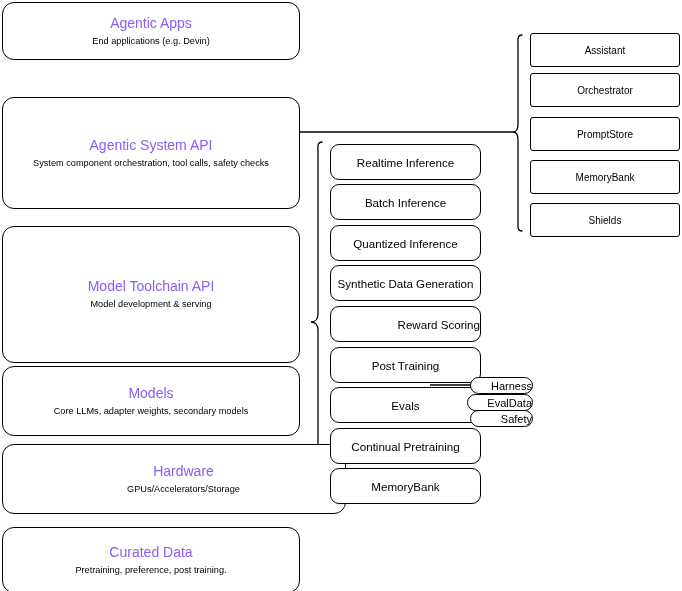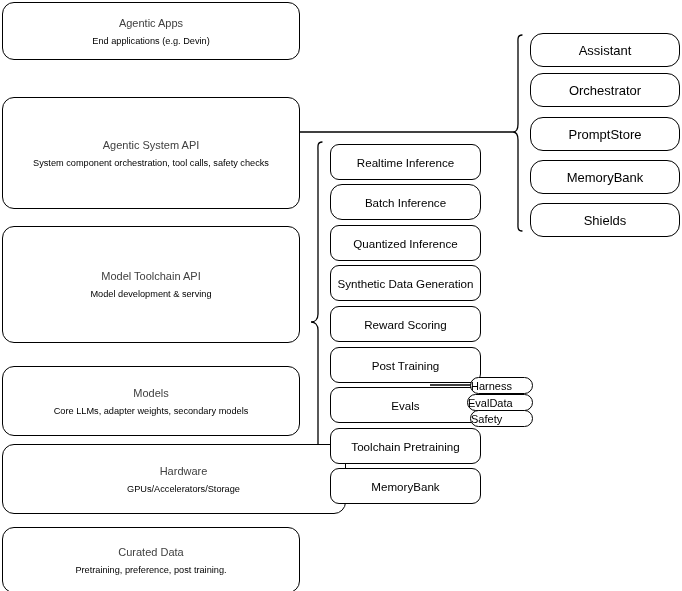--- a/index.html
+++ b/index.html
@@ -27,54 +27,54 @@
     border-radius: 12px;
     background: #ffffff;
     display: flex;
     flex-direction: column;
     align-items: center;
     justify-content: center;
     text-align: center;
     color: #000000;
   }
   .layer-title {
-    font-size: 11px;
+    font-size: 14px;
     line-height: 17px;
-    color: #404040;
+    color: #8b5cf6;
   }
   .layer-sub {
     font-size: 9.2px;
     line-height: 13px;
     color: #000000;
     margin-top: 3px;
   }
   .mid-box {
     left: 330px;
     width: 151px;
     height: 36px;
     border-radius: 9px;
     font-size: 11.6px;
   }
   .right-box {
     left: 530px;
     width: 150px;
     height: 34px;
-    border-radius: 13px;
-    font-size: 13px;
+    border-radius: 3px;
+    font-size: 10px;
   }
   .pill {
     position: absolute;
     box-sizing: border-box;
     border: 1.3px solid #000000;
     border-radius: 11px;
     background: #ffffff;
     height: 17px;
     display: flex;
     align-items: center;
-    justify-content: flex-start;
+    justify-content: flex-end;
     font-size: 11px;
     color: #000000;
     z-index: 5;
   }
   svg.wires {
     position: absolute;
     left: 0; top: 0;
     width: 682px;
     height: 591px;
     pointer-events: none;
@@ -100,21 +100,21 @@
   <div class="box" style="left:2px; top:2px; width:298px; height:58px;">
     <div class="layer-title">Agentic Apps</div>
     <div class="layer-sub">End applications (e.g. Devin)</div>
   </div>
 
   <div class="box" style="left:2px; top:85px; width:298px; height:112px;margin-top:12px;">
     <div class="layer-title">Agentic System API</div>
     <div class="layer-sub">System component orchestration, tool calls, safety checks</div>
   </div>
 
-  <div class="box" style="left:2px; top:226px; width:298px; height:117px;">
+  <div class="box" style="left:2px; top:226px; width:298px; height:137px;">
     <div class="layer-title">Model Toolchain API</div>
     <div class="layer-sub">Model development &amp; serving</div>
   </div>
 
   <div class="box" style="left:2px; top:366px; width:298px; height:70px;">
     <div class="layer-title">Models</div>
     <div class="layer-sub">Core LLMs, adapter weights, secondary models</div>
   </div>
 
   <div class="box" style="left:2px; top:444px; width:344px; height:70px;padding-left:19px;">
@@ -123,40 +123,40 @@
   </div>
 
   <div class="box" style="left:2px; top:527px; width:298px; height:66px;">
     <div class="layer-title">Curated Data</div>
     <div class="layer-sub">Pretraining, preference, post training.</div>
   </div>
 
   <div class="box mid-box" style="top:144px;">
     <span>Realtime Inference</span>
   </div>
-  <div class="box mid-box" style="top:184px;border-radius:12px;">
+  <div class="box mid-box" style="top:184px;">
     <span>Batch Inference</span>
   </div>
   <div class="box mid-box" style="top:225px;">
     <span>Quantized Inference</span>
   </div>
   <div class="box mid-box" style="top:265px;">
     <span>Synthetic Data Generation</span>
   </div>
-  <div class="box mid-box" style="top:306px;">
+  <div class="box mid-box" style="top:306px;align-items:flex-end;">
     <span>Reward Scoring</span>
   </div>
   <div class="box mid-box" style="top:347px;">
     <span>Post Training</span>
   </div>
   <div class="box mid-box" style="top:387px;">
     <span>Evals</span>
   </div>
   <div class="box mid-box" style="top:428px;">
-    <span>Toolchain Pretraining</span>
+    <span>Continual Pretraining</span>
   </div>
   <div class="box mid-box" style="top:468px;">
     <span>MemoryBank</span>
   </div>
 
   <div class="pill" style="left:470px; top:377px; width:63px;">
     <span>Harness</span>
   </div>
   <div class="pill" style="left:467px; top:394px; width:66px;">
     <span>EvalData</span>

